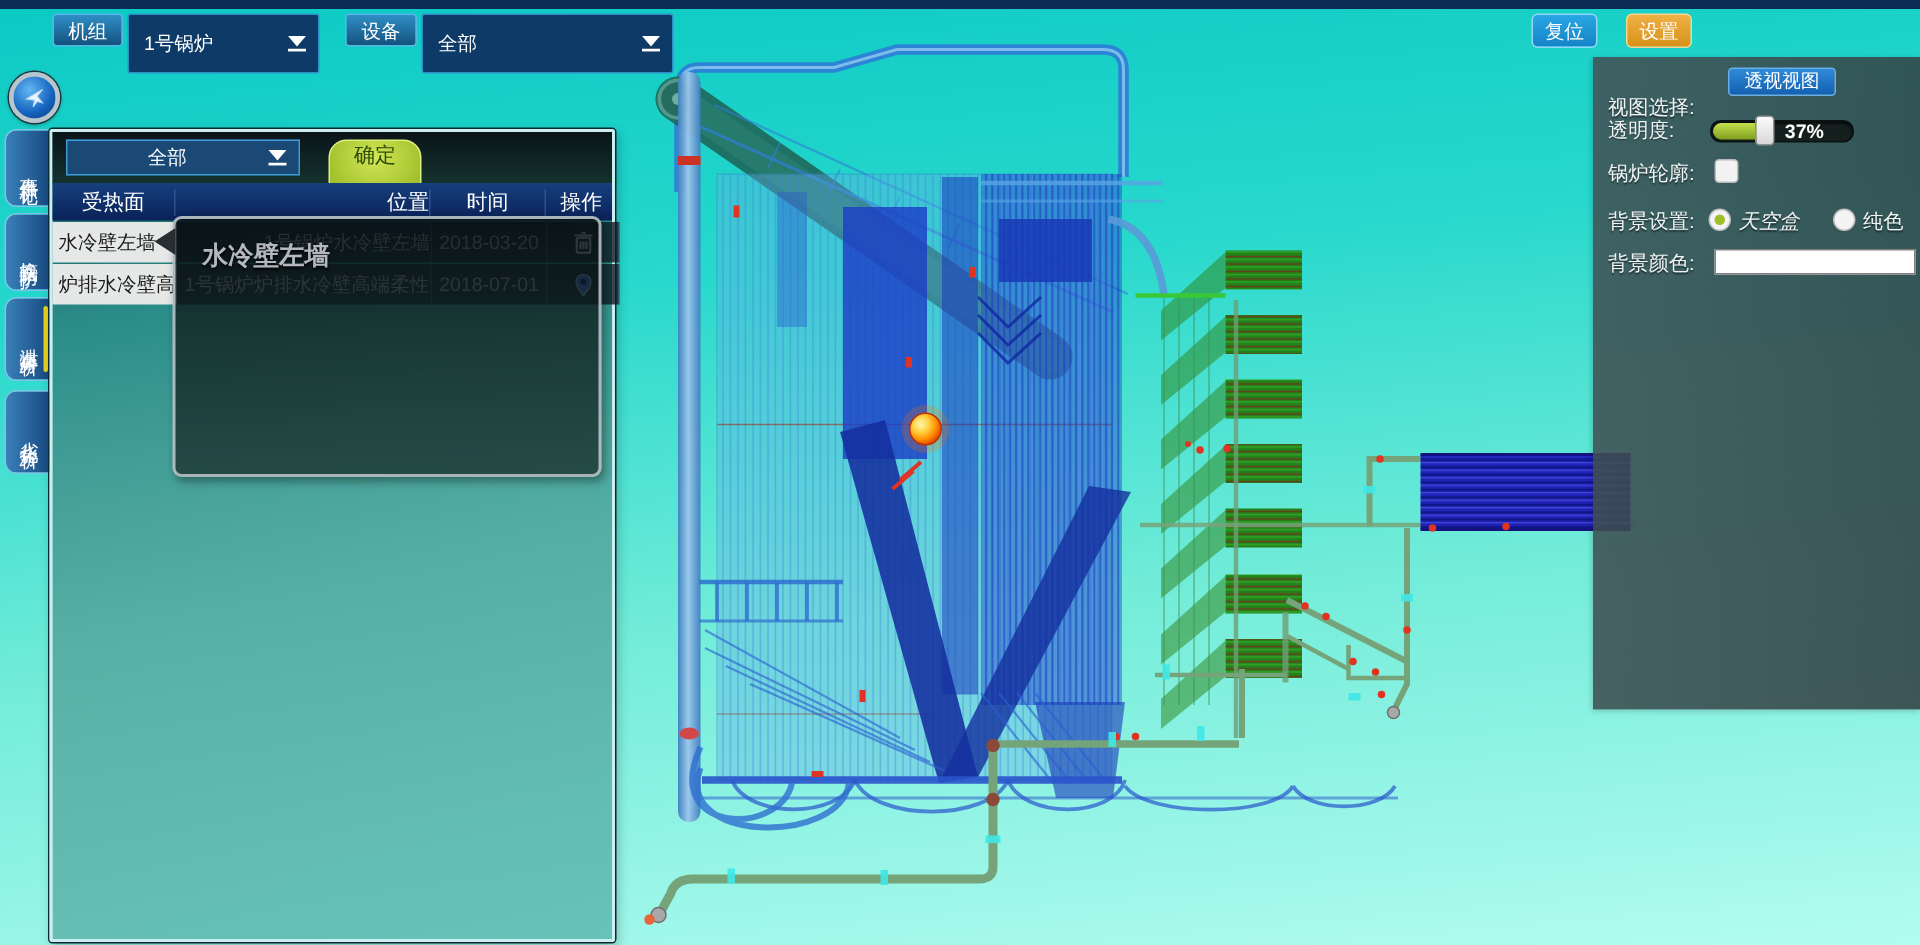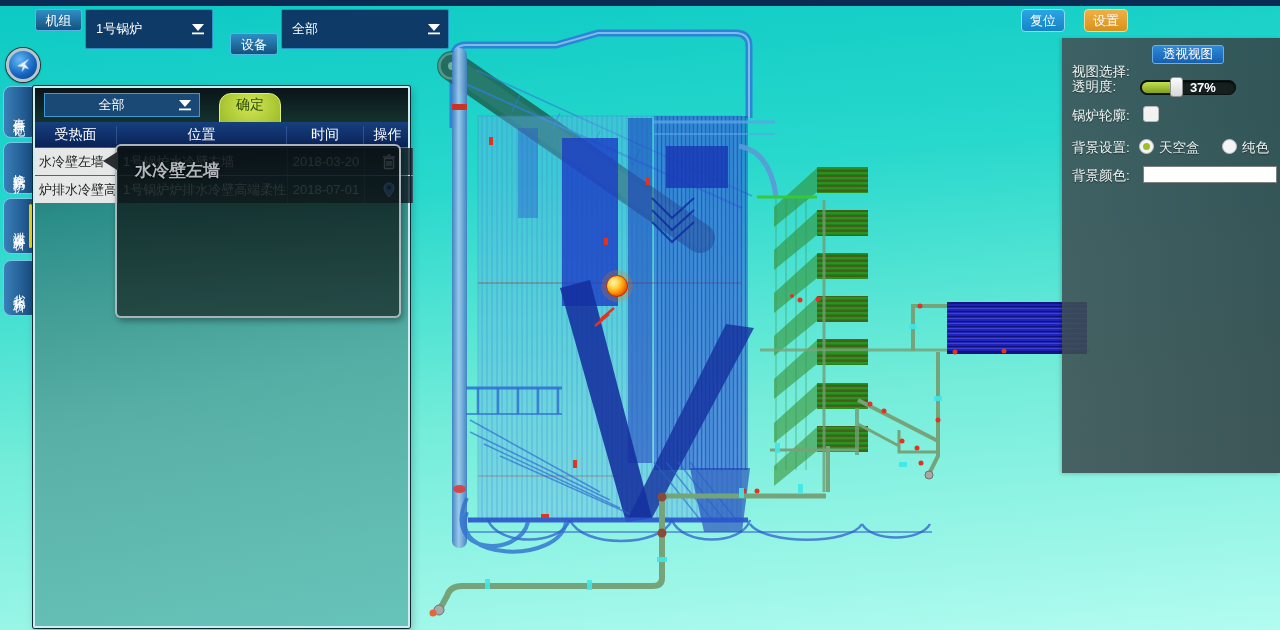--- a/index.html
+++ b/index.html
@@ -52,21 +52,21 @@
   .lp-dd{position:absolute;left:9px;top:5px;width:156px;height:24px;background:#1b4976;border:1px solid #3e9ad2;
     box-sizing:border-box;color:#fff;font-size:13px;display:flex;align-items:center;cursor:pointer;}
   .lp-dd .txt{flex:1;text-align:center;}
   .lp-confirm{position:absolute;left:184px;top:5px;width:62px;height:40px;border-radius:12px;cursor:pointer;
     background:radial-gradient(ellipse at 50% 30%,#d2e655,#93b51f);border:1px solid #dff080;box-sizing:border-box;
     color:#2c4d08;font-size:14px;text-align:center;line-height:22px;font-family:Liberation Mono, monospace;}
   .lp-table{position:absolute;left:0;top:34px;right:0;}
   .lp-head{display:flex;height:25px;background:linear-gradient(180deg,#16407e,#0a2258);
     color:#fff;font-size:14px;align-items:center;text-align:center;}
   .lp-head div{border-right:1px solid rgba(90,130,200,.4);box-sizing:border-box;}
-  .c1{width:82px;flex:none;}.c2{width:170px;flex:none;}.c3{width:77px;flex:none;}.c4{width:48px;flex:none;}
+  .c1{width:82px;flex:none;}.c2{width:170px;flex:none;text-align:right;}.c3{width:77px;flex:none;}.c4{width:48px;flex:none;}
   .lp-row{display:flex;height:27px;margin-top:1px;font-size:13px;align-items:stretch;cursor:pointer;}
   .lp-row .c1{background:#e6e8e8;color:#1a1a1a;line-height:27px;padding-left:4px;width:78px;
     white-space:nowrap;overflow:hidden;border-right:1px solid #98a4aa;}
   .lp-row .cell{background:rgba(14,24,34,.78);color:#9aa1a8;line-height:27px;
     border-right:1px solid rgba(110,130,150,.35);box-sizing:border-box;white-space:nowrap;overflow:hidden;}
   .lp-row .c2{padding-left:5px;}
   .lp-row .c3{text-align:center;}
   .lp-row .c4{display:flex;align-items:center;justify-content:center;}
   .tooltip{position:absolute;left:80px;top:56px;width:282px;height:170px;z-index:8;border-radius:6px;
     background:linear-gradient(180deg,rgba(8,12,16,.8) 0%,rgba(16,30,28,.78) 45%,rgba(28,52,48,.8) 100%);
@@ -279,21 +279,21 @@
   <div class="topstrip"></div>
 
   <div class="tl-label" style="left:35px;width:47px;">机组</div>
   <div class="tl-dd" style="left:85px;width:128px;">
     <span class="txt">1号锅炉</span>
     <svg class="dd-arrow" viewBox="0 0 14 12">
         <polygon points="1,1 13,1 7,8" fill="#fff"></polygon>
         <rect x="1" y="9.5" width="12" height="1.8" fill="#fff"></rect>
       </svg>
   </div>
-  <div class="tl-label" style="left:230px;width:48px;margin-top:24px;">设备</div>
+  <div class="tl-label" style="left:230px;width:48px;">设备</div>
   <div class="tl-dd" style="left:281px;width:168px;">
     <span class="txt">全部</span>
     <svg class="dd-arrow" viewBox="0 0 14 12">
         <polygon points="1,1 13,1 7,8" fill="#fff"></polygon>
         <rect x="1" y="9.5" width="12" height="1.8" fill="#fff"></rect>
       </svg>
   </div>
 
   <div class="btn btn-blue" style="left:1021px;width:44px;">复位</div>
   <div class="btn btn-orange" style="left:1084px;width:44px;">设置</div>
@@ -377,21 +377,21 @@
       <div class="rp-fill" style="width: 37%;"></div>
       <div class="rp-handle" style="left: calc(37% - 6px);"></div>
       <div class="rp-pct">37%</div>
     </div>
 
     <div class="rp-label" style="top:69px;">锅炉轮廓:</div>
     <div class="rp-check"></div>
 
     <div class="rp-label" style="top:101px;">背景设置:</div>
     <div class="radio sel" style="left:77px;top:101px;"></div>
-    <div class="rlab" style="left:97px;top:101px;">天空盒</div>
+    <div class="rlab" style="left:97px;top:101px;font-style:italic;">天空盒</div>
     <div class="radio" style="left:160px;top:101px;"></div>
     <div class="rlab" style="left:180px;top:101px;">纯色</div>
 
     <div class="rp-label" style="top:129px;">背景颜色:</div>
     <div class="rp-swatch" style="background: rgb(255, 255, 255);"></div>
   </div>
 
 </div>
 
 </body></html>

